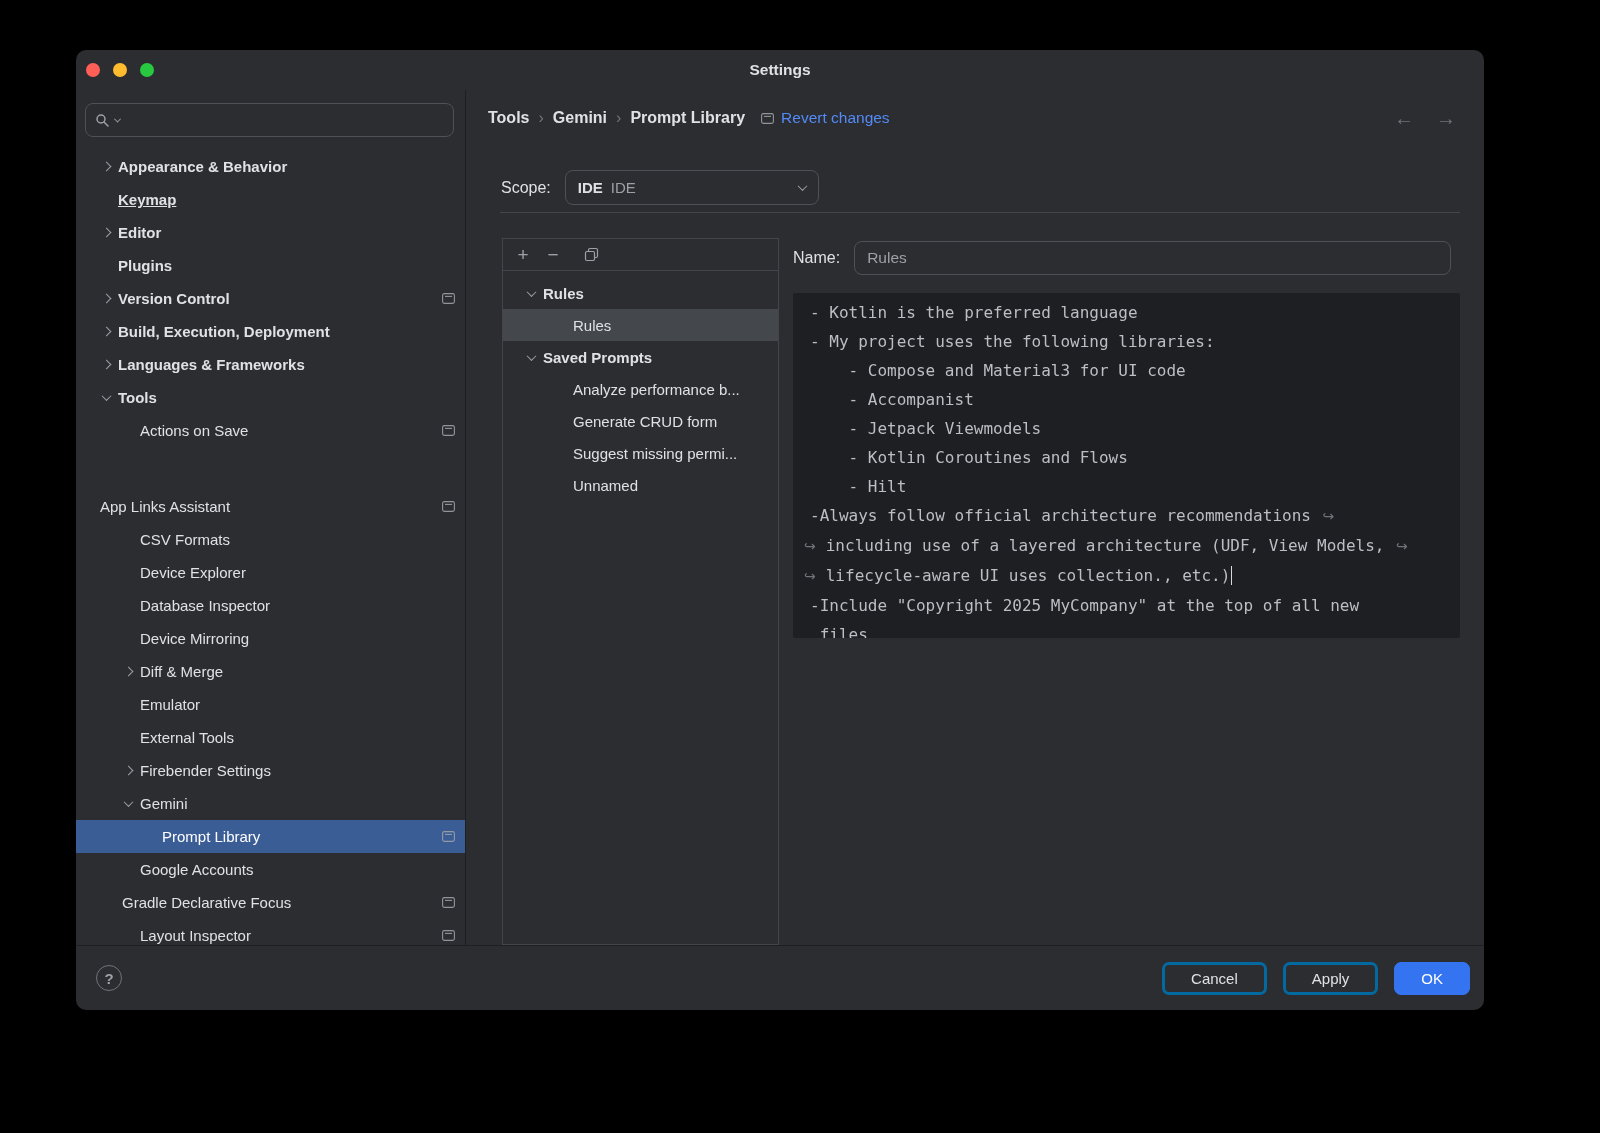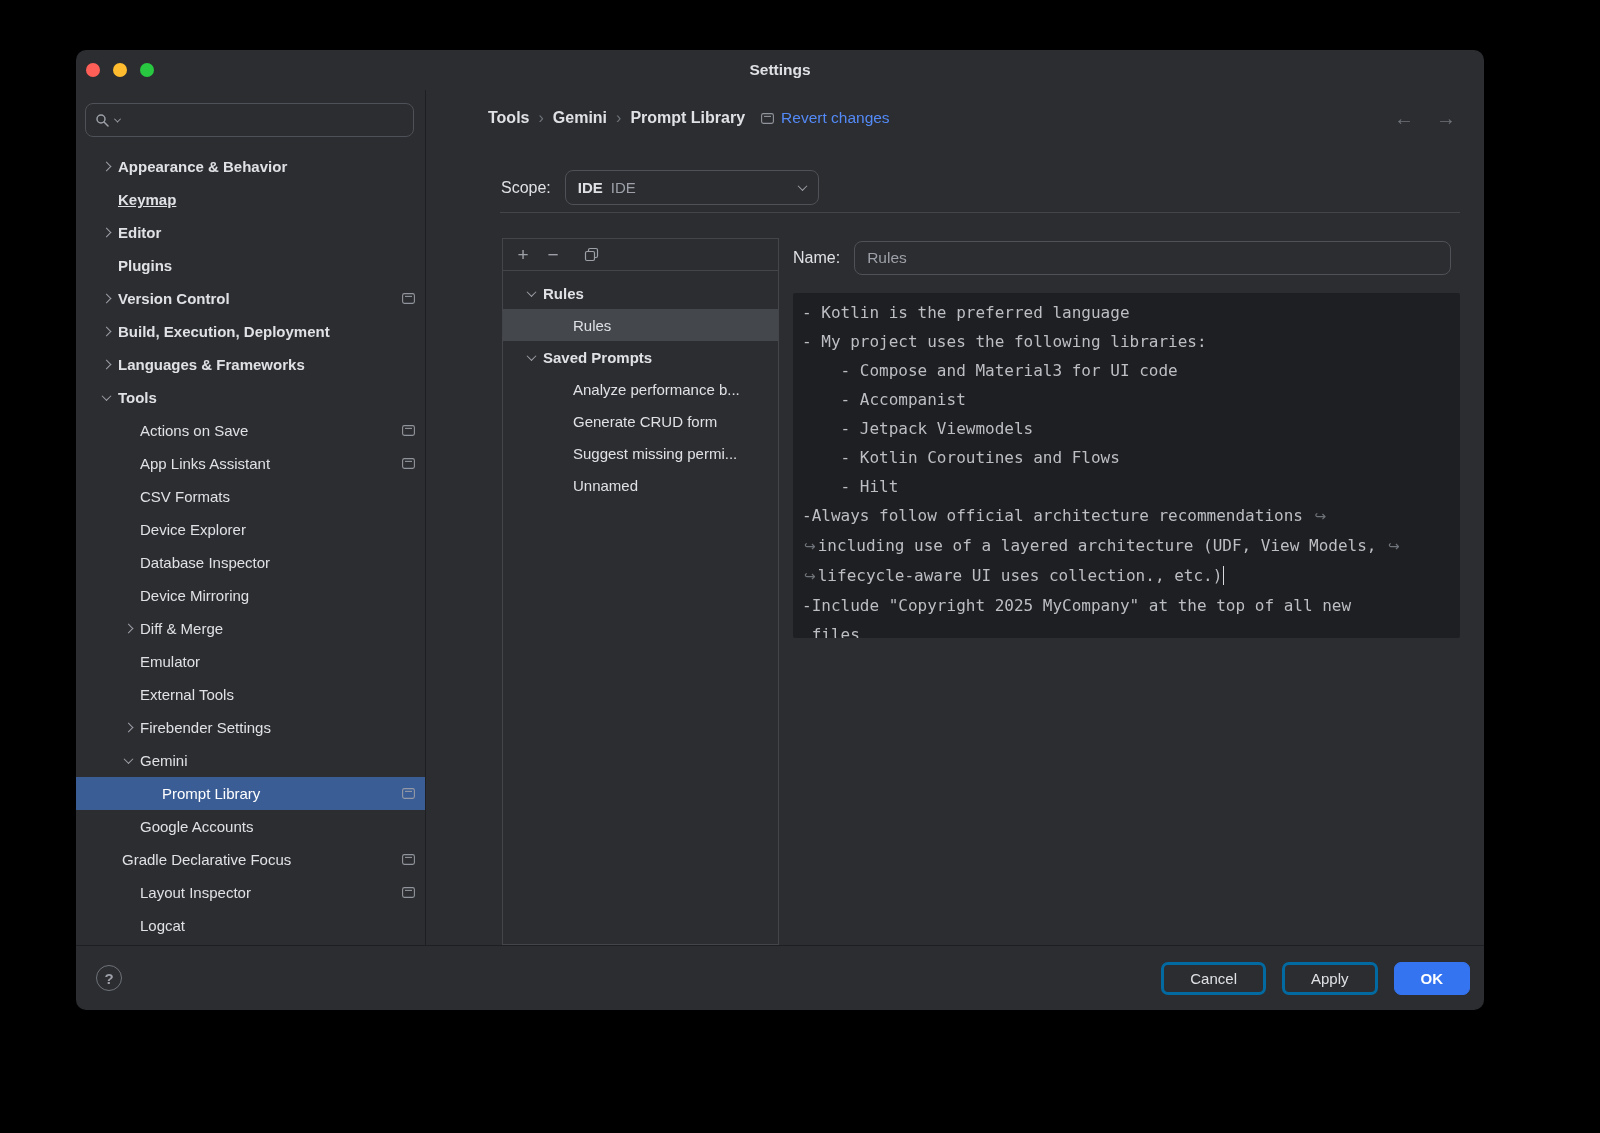--- a/index.html
+++ b/index.html
@@ -23,21 +23,21 @@
   }
   
   .titlebar{position:absolute;top:0;left:0;right:0;height:40px;display:flex;align-items:center;justify-content:center;}
   .traffic{position:absolute;left:10px;top:0;height:40px;display:flex;align-items:center;gap:13px;}
   .light{width:14px;height:14px;border-radius:50%;}
   .light.red{background:#ff5f57;}
   .light.yellow{background:#febc2e;}
   .light.green{background:#28c840;}
   .window-title{font-weight:700;font-size:15.5px;color:#dfe1e5;}
   
-  .sidebar{position:absolute;left:0;top:40px;bottom:65px;width:350px;border-right:1px solid #1e1f22;overflow:hidden;}
+  .sidebar{position:absolute;left:0;top:40px;bottom:65px;width:390px;border-right:1px solid #1e1f22;overflow:hidden;}
   .search-box{margin:13px 11px 13px 9px;height:34px;border:1px solid #4e5157;border-radius:8px;display:flex;align-items:center;padding:0 9px;gap:5px;background:transparent;}
   .search-box input{flex:1;background:transparent;border:none;outline:none;color:#dfe1e5;font-size:15px;font-family:"Liberation Sans",sans-serif;}
   .chev{width:7px;height:7px;border-right:1.6px solid #9da0a8;border-bottom:1.6px solid #9da0a8;display:inline-block;}
   .chev.right{transform:rotate(-45deg);}
   .chev.down{transform:rotate(45deg) translate(-1px,-1px);}
   .chev.tiny{width:5px;height:5px;border-width:1.3px;}
   .sb-row{height:33px;display:flex;align-items:center;font-size:15px;color:#dfe1e5;padding-right:10px;cursor:default;}
   .sb-row.bold .sb-label{font-weight:700;}
   .sb-row.selected{background:var(--selection-blue);color:#fff;}
   .chev-box{width:24px;flex:0 0 24px;display:flex;justify-content:center;align-items:center;}
@@ -73,30 +73,30 @@
   .name-row{position:absolute;left:327px;top:153px;right:33px;height:30px;display:flex;align-items:center;}
   .name-label{font-size:16px;margin-right:14px;color:#dfe1e5;}
   .name-row input{flex:1;height:34px;border:1px solid #4e5157;border-radius:8px;background:transparent;color:#9da0a8;font-size:15.5px;padding:0 12px;outline:none;font-family:"Liberation Sans",sans-serif;}
   .editor{
     position:absolute;left:327px;top:203px;right:24px;height:345px;
     background:#1e1f22;border-radius:2px;padding:5px 9px;
     font-family:"DejaVu Sans Mono", monospace;font-size:16px;line-height:29px;color:#bcbec4;
     overflow:hidden;cursor:text;
   }
   .ed-line{white-space:pre;}
-  .ed-text{white-space:pre;}
+  .ed-text{white-space:pre;margin-left:8px;}
   .wrap-arrow{color:#6f737a;font-family:"DejaVu Sans",sans-serif;font-size:14px;padding:0 2px;}
   .caret{display:inline-block;width:0;border-left:1.6px solid #d7d9dd;height:19px;vertical-align:-4px;margin-left:1px;}
   
   .footer{position:absolute;left:0;right:0;bottom:0;height:65px;border-top:1px solid #1e1f22;display:flex;align-items:center;padding:0 14px 0 20px;}
   .help-btn{width:26px;height:26px;border:1.6px solid #6f737a;border-radius:50%;color:#9da0a8;display:flex;align-items:center;justify-content:center;font-size:15px;font-weight:700;cursor:pointer;}
   .f-spacer{flex:1;}
   .btn{height:33px;border-radius:7px;font-size:15px;padding:0 26px;display:flex;align-items:center;justify-content:center;cursor:pointer;margin-left:16px;font-family:"Liberation Sans",sans-serif;}
   .btn.secondary{border:3px solid #0369a1;color:#dfe1e5;background:transparent;}
-  .btn.primary{background:var(--accent);color:#ffffff;border:1px solid var(--accent);font-weight:bold;}
+  .btn.primary{background:var(--accent);color:#ffffff;border:1px solid var(--accent);}
   svg{display:block;}
 </style>
 </head>
 <body>
 
 <div class="dialog">
 
   <div class="titlebar">
     <div class="traffic">
       <span class="light red"></span>
@@ -171,21 +171,21 @@
         <div class="sb-row" style="padding-left: 40px;">
           <span class="chev-box"></span>
           <span class="sb-label">Actions on Save</span>
           <span class="trail-icon">
             <svg width="13" height="11" viewBox="0 0 13 11" fill="none">
               <rect x="0.6" y="0.6" width="11.8" height="9.8" rx="1.8" stroke="#9da0a8" stroke-width="1.1"></rect>
               <path d="M3 3.4H10" stroke="#9da0a8" stroke-width="1.1"></path>
             </svg>
           </span>
         </div>
-        <div class="sb-row" style="padding-left: 40px;">
+        <div class="sb-row" style=" margin-top: 43px;">
           <span class="chev-box"></span>
           <span class="sb-label">App Links Assistant</span>
           <span class="trail-icon">
             <svg width="13" height="11" viewBox="0 0 13 11" fill="none">
               <rect x="0.6" y="0.6" width="11.8" height="9.8" rx="1.8" stroke="#9da0a8" stroke-width="1.1"></rect>
               <path d="M3 3.4H10" stroke="#9da0a8" stroke-width="1.1"></path>
             </svg>
           </span>
         </div>
         <div class="sb-row" style="padding-left: 40px;">

